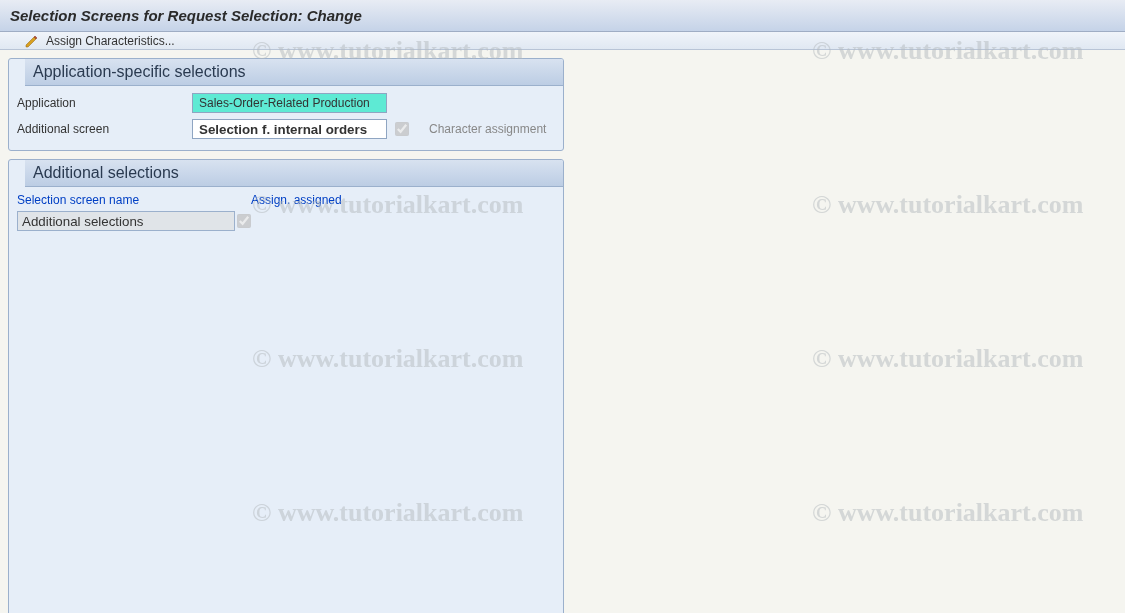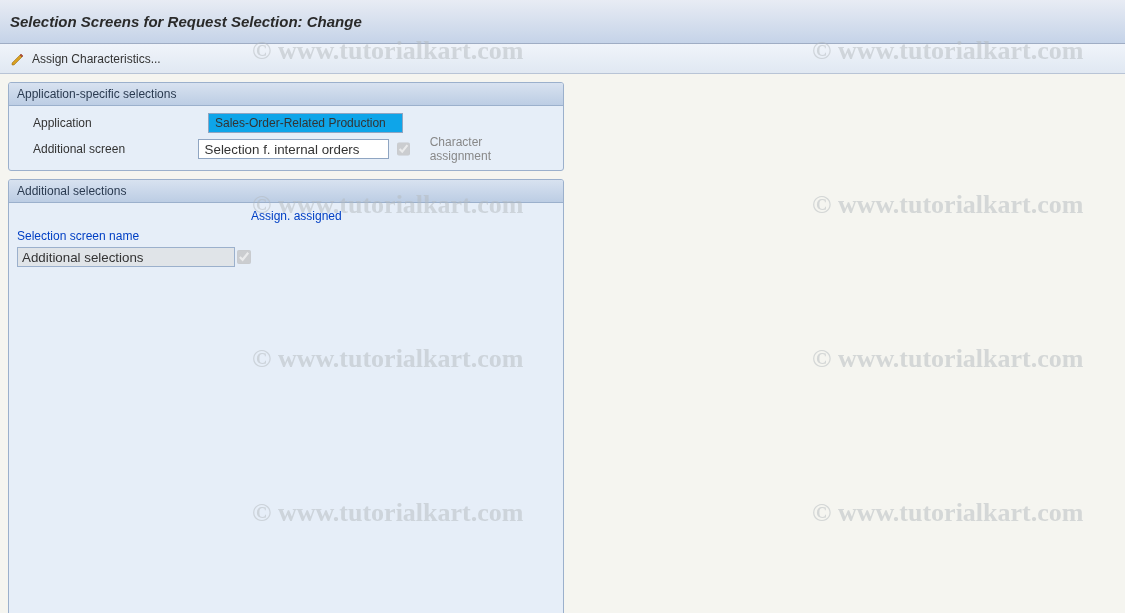--- a/index.html
+++ b/index.html
@@ -16,29 +16,29 @@
       overflow: hidden;
     }
     .title-bar {
       background: linear-gradient(to bottom, #e8ecf4 0%, #c5d3e8 100%);
       border-bottom: 1px solid #9fadc4;
       padding: 5px 10px;
       font-size: 15px;
       font-weight: bold;
       font-style: italic;
       color: #2a2a2a;
-      height: 44px;
+      height: 32px;
       display: flex;
       align-items: center;
     }
     .toolbar {
       background: linear-gradient(to bottom, #f0f4fa 0%, #e0e8f2 100%);
       border-bottom: 1px solid #b8c4d6;
-      padding: 4px 10px;
-      height: 30px;
+      padding: 4px 24px;
+      height: 18px;
       display: flex;
       align-items: center;
       gap: 6px;
     }
     .toolbar-icon {
       width: 16px;
       height: 16px;
       display: inline-flex;
       align-items: center;
       justify-content: center;
@@ -55,53 +55,55 @@
       border-radius: 3px;
       overflow: hidden;
       margin-bottom: 8px;
       width: 556px;
       background: #e6eef8;
     }
     .group-header {
       background: linear-gradient(to bottom, #d8e2f0 0%, #bccde4 100%);
       border-bottom: 1px solid #9bb0cc;
       padding: 4px 8px;
-      font-size: 12px;
+      font-size: 16px;
       color: #2a3a50;
+      margin-left: 16px;
     }
     .group-body {
-      padding: 6px 24px;
+      padding: 6px 8px;
     }
     .field-row {
       display: flex;
       align-items: center;
       margin-bottom: 4px;
       height: 22px;
     }
     .field-label {
       width: 175px;
       color: #333;
     }
     .field-input-ro {
-      background: #0ea5e9;
+      background: #5eead4;
       border: 1px solid #8fa5c2;
       padding: 2px 6px;
       height: 20px;
       color: #333;
       width: 195px;
       display: inline-block;
       line-height: 15px;
     }
     .field-input {
       background: #fff;
       border: 1px solid #8fa5c2;
       padding: 2px 6px;
       height: 20px;
       color: #333;
       width: 195px;
+      font-weight: bold;
     }
     .checkbox-disabled {
       margin-left: 8px;
       display: inline-flex;
       align-items: center;
       color: #888;
       gap: 20px;
     }
     .checkbox-disabled input[type="checkbox"] {
       width: 14px;
@@ -118,21 +120,21 @@
     }
     .col-headers {
       display: flex;
       margin-bottom: 2px;
     }
     .col-header {
       color: #003fc4;
       font-size: 12px;
       padding: 2px 0;
     }
-    .col1 { width: 234px; margin-top: 20px; }
+    .col1 { width: 234px; }
     .col2 { width: 120px; }
     .data-row {
       display: flex;
       align-items: center;
     }
     .data-cell-input {
       background: #e0e4e8;
       border: 1px solid #9bb0cc;
       padding: 2px 4px;
       height: 20px;

